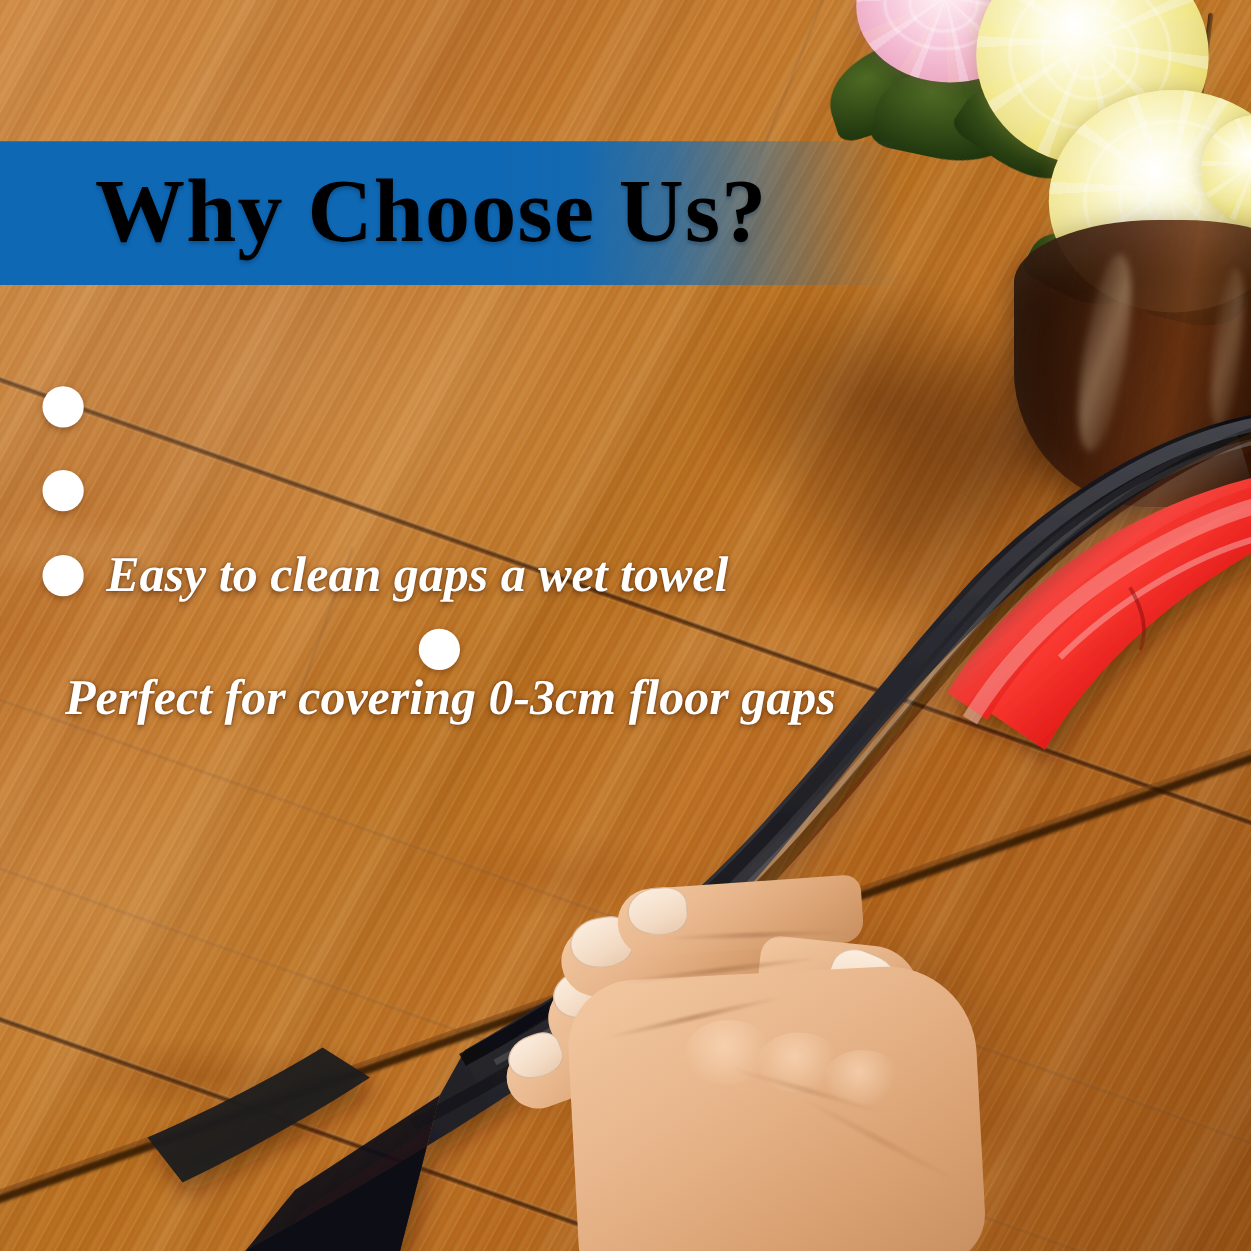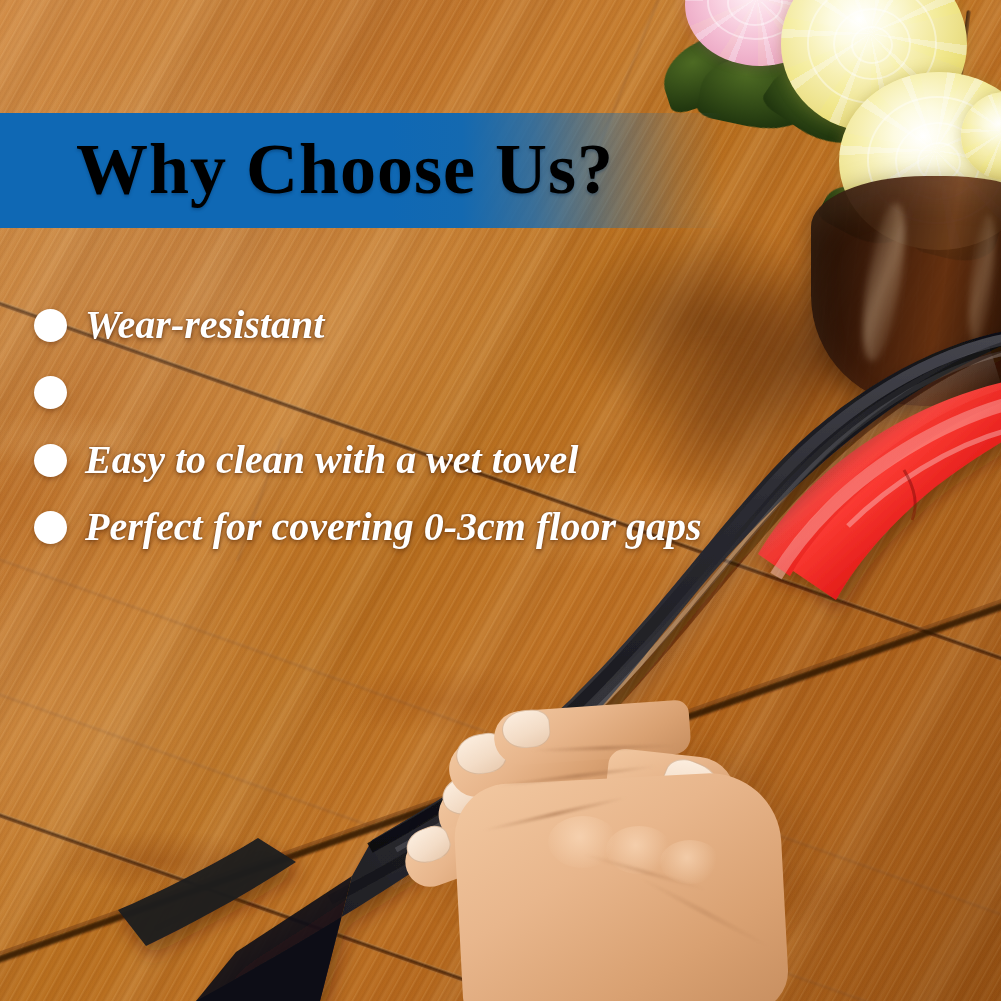--- a/index.html
+++ b/index.html
@@ -419,28 +419,27 @@
     <div class="crease" style="left:150px;top:170px;width:130px;height:4px;transform:rotate(16deg);opacity:.5;"></div>
     <div class="crease" style="left:200px;top:210px;width:150px;height:5px;transform:rotate(28deg);opacity:.45;"></div>
   </div>
 
   <div class="banner"></div>
   <div class="heading">Why Choose Us?</div>
 
   <div class="bullets">
     <div class="bullet-row" style="top:301px;">
       <span class="bullet-dot"></span>
-      <span class="bullet-text">Wear-resistant</span>
     </div>
     <div class="bullet-row" style="top:368px;">
       <span class="bullet-dot"></span>
     </div>
     <div class="bullet-row" style="top:436px;">
       <span class="bullet-dot"></span>
-      <span class="bullet-text">Easy to clean with a wet towel</span>
-    </div>
-    <div class="bullet-row" style="top:503px;">
+      <span class="bullet-text">Easy to clean gaps a wet towel</span>
+    </div>
+    <div class="bullet-row" style="top:503px;flex-direction:column;">
       <span class="bullet-dot"></span>
       <span class="bullet-text">Perfect for covering 0-3cm floor gaps</span>
     </div>
   </div>
 
 </div>
 
 </body></html>

